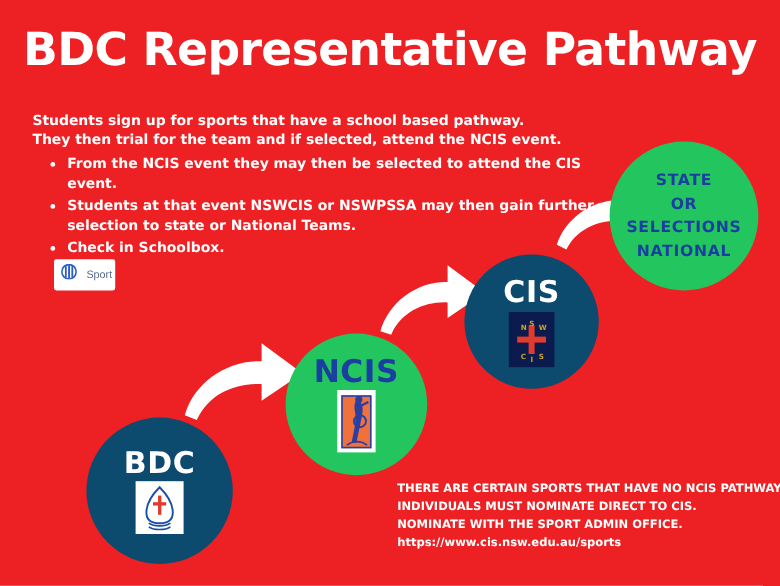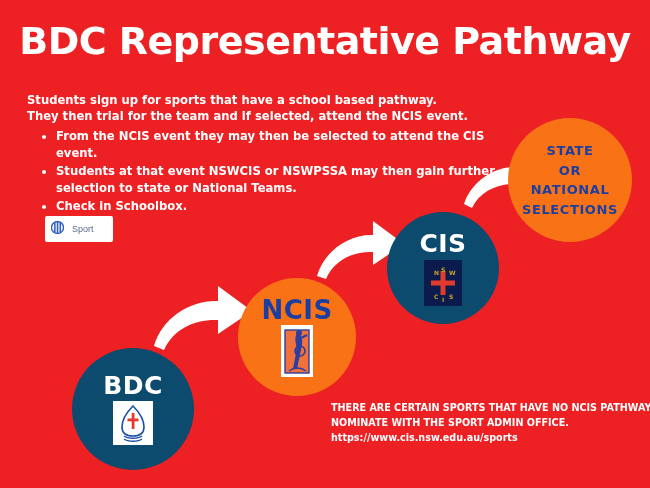--- a/index.html
+++ b/index.html
@@ -64,21 +64,21 @@
     font-size: 11.6px;
     line-height: 1.46;
   }
   #bullets li { margin: 0 0 1px 0; }
 
   
   #sport-chip {
     position: absolute;
     left: 45px;
     top: 216px;
-    width: 68px;
+    width: 51px;
     height: 26px;
     background: #FFFFFF;
     border-radius: 2px;
     display: flex;
     align-items: center;
     padding-left: 6px;
     box-sizing: border-box;
   }
   #sport-chip .chip-label {
     color: #5A6B8C;
@@ -92,21 +92,21 @@
   .node {
     position: absolute;
     border-radius: 50%;
     display: flex;
     flex-direction: column;
     align-items: center;
     justify-content: center;
     box-sizing: border-box;
   }
   .node-blue { background: #0c4a6e; }
-  .node-white { background: #f97316; }
+  .node-white { background: #22c55e; }
 
   #node-bdc   { left: 72px;  top: 348px; width: 122px; height: 122px; }
   #node-ncis  { left: 238px; top: 278px; width: 118px; height: 118px; }
   #node-cis   { left: 387px; top: 212px; width: 112px; height: 112px; }
   #node-state { left: 508px; top: 118px; width: 124px; height: 124px; }
 
   .node-title {
     font-family: "DejaVu Sans", sans-serif;
     font-weight: 700;
     letter-spacing: 0.5px;
@@ -262,24 +262,25 @@
         <text x="16" y="40" fill="#C9A227" font-family="DejaVu Sans, sans-serif" font-size="6" font-weight="700">I</text>
         <text x="23" y="37" fill="#C9A227" font-family="DejaVu Sans, sans-serif" font-size="6" font-weight="700">S</text>
       </svg>
     </div>
   </div>
 
   <div class="node node-white" id="node-state">
     <div id="state-lines">
       <span>STATE</span>
       <span>OR</span>
+      <span>SELECTIONS</span>
       <span>NATIONAL</span>
-      <span>SELECTIONS</span>
     </div>
   </div>
 
   <div id="footer-note">
     <span class="line">THERE ARE CERTAIN SPORTS THAT HAVE NO NCIS PATHWAY.</span>
+    <span class="line">INDIVIDUALS MUST NOMINATE DIRECT TO CIS.</span>
     <span class="line">NOMINATE WITH THE SPORT ADMIN OFFICE.</span>
     <span class="line url">https://www.cis.nsw.edu.au/sports</span>
   </div>
 
 </div>
 
 </body></html>

